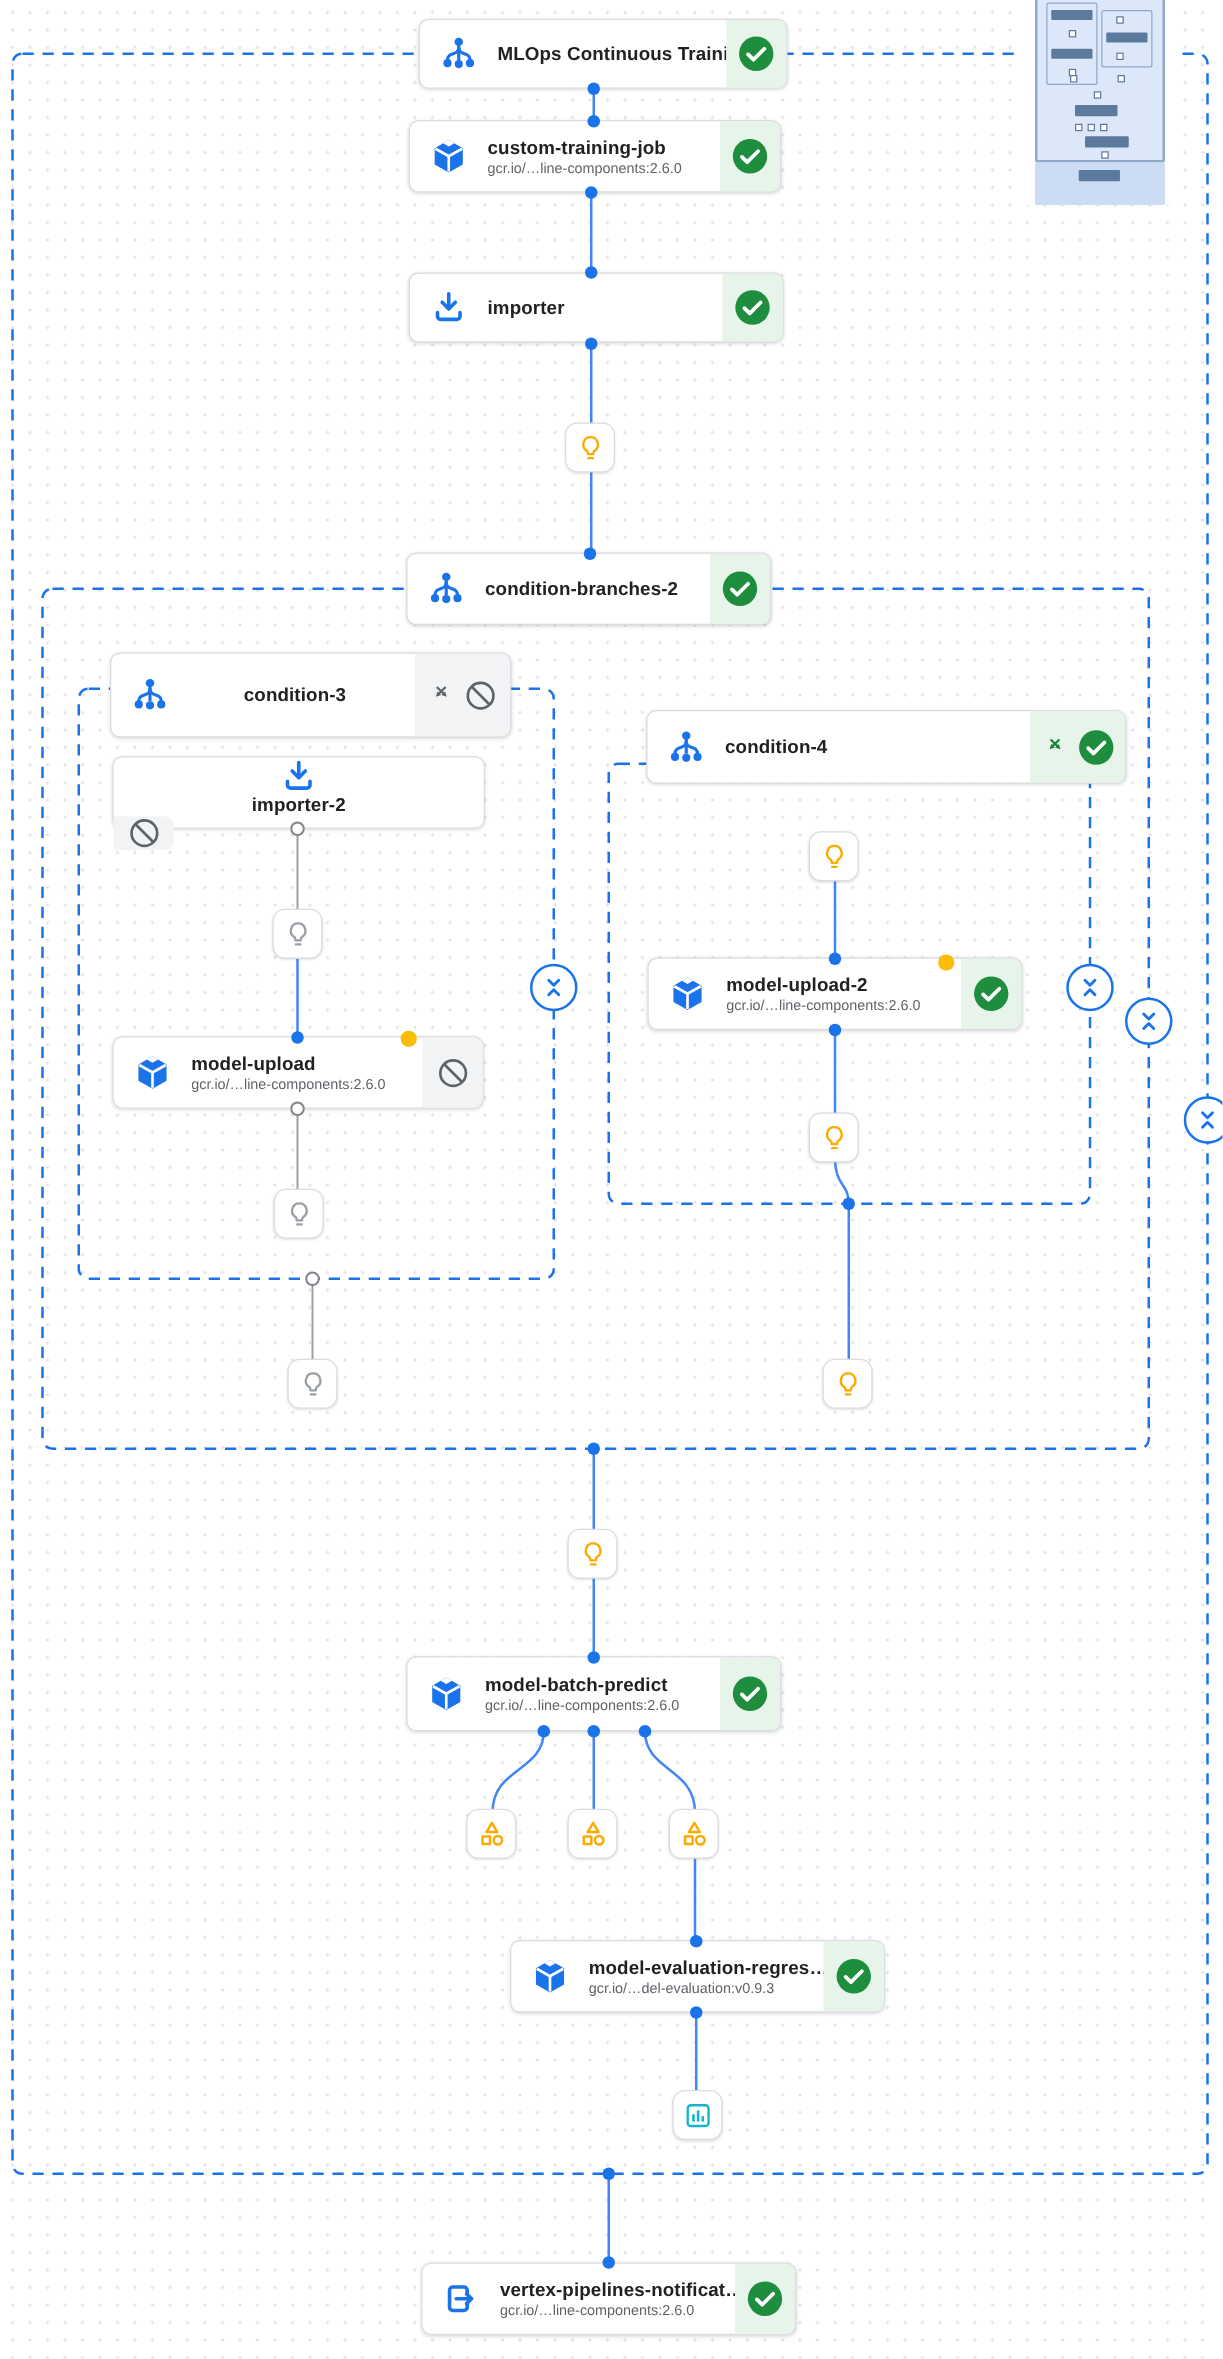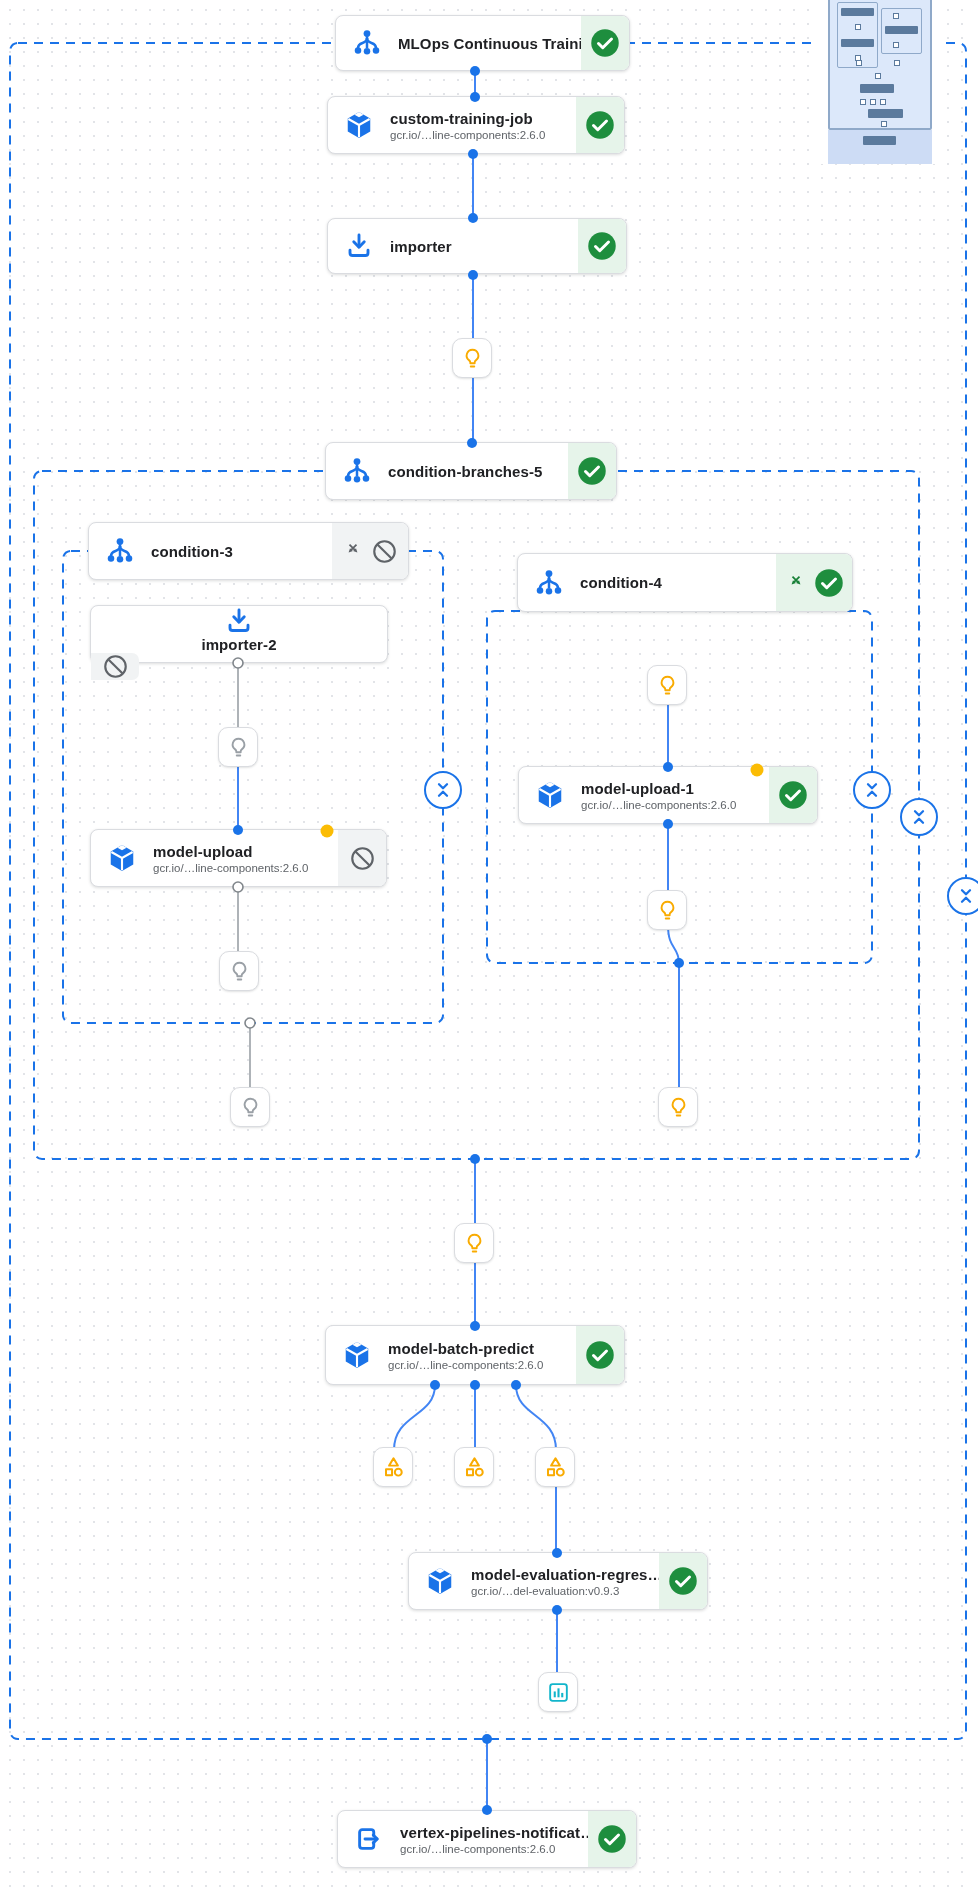--- a/index.html
+++ b/index.html
@@ -236,30 +236,30 @@
   </div>
 </div>
 
 <div class="node" style="left:325px;top:442px;width:292px;height:58px;">
   <span class="nicon blue-ic">
       <svg>
         <use href="#i-branch"></use>
       </svg>
     </span>
   <div class="ntext">
-      <div class="ntitle">condition-branches-5</div>
+      <div class="ntitle">condition-branches-2</div>
     </div>
   <div class="tail green">
     <svg class="chk">
         <use href="#i-check"></use>
       </svg>
   </div>
 </div>
 
-<div class="node" style="left:88px;top:522px;width:321px;height:58px;">
+<div class="node" style="left:88px;top:522px;width:321px;height:68px;gap:44px;">
   <span class="nicon blue-ic">
       <svg>
         <use href="#i-branch"></use>
       </svg>
     </span>
   <div class="ntext">
       <div class="ntitle">condition-3</div>
     </div>
   <div class="tail gray wide">
     <svg class="spl gray-ic">
@@ -297,21 +297,21 @@
     <div class="ntitle">model-upload</div>
     <div class="nsub">gcr.io/…line-components:2.6.0</div>
   </div>
   <div class="tail gray">
     <svg class="blk">
         <use href="#i-blocked"></use>
       </svg>
   </div>
 </div>
 
-<div class="node" style="left:517px;top:553px;width:336px;height:59px;justify-content:space-between;">
+<div class="node" style="left:517px;top:568px;width:384px;height:59px;justify-content:space-between;">
   <span class="nicon blue-ic">
       <svg>
         <use href="#i-branch"></use>
       </svg>
     </span>
   <div class="ntext">
       <div class="ntitle">condition-4</div>
     </div>
   <div class="tail green wide">
     <svg class="spl green-ic">
@@ -323,21 +323,21 @@
   </div>
 </div>
 
 <div class="node" style="left:518px;top:766px;width:300px;height:58px;">
   <span class="nicon blue-ic">
       <svg>
         <use href="#i-cube"></use>
       </svg>
     </span>
   <div class="ntext">
-    <div class="ntitle">model-upload-1</div>
+    <div class="ntitle">model-upload-2</div>
     <div class="nsub">gcr.io/…line-components:2.6.0</div>
   </div>
   <div class="tail green">
     <svg class="chk">
         <use href="#i-check"></use>
       </svg>
   </div>
 </div>
 
 <div class="node" style="left:325px;top:1325px;width:300px;height:60px;">

